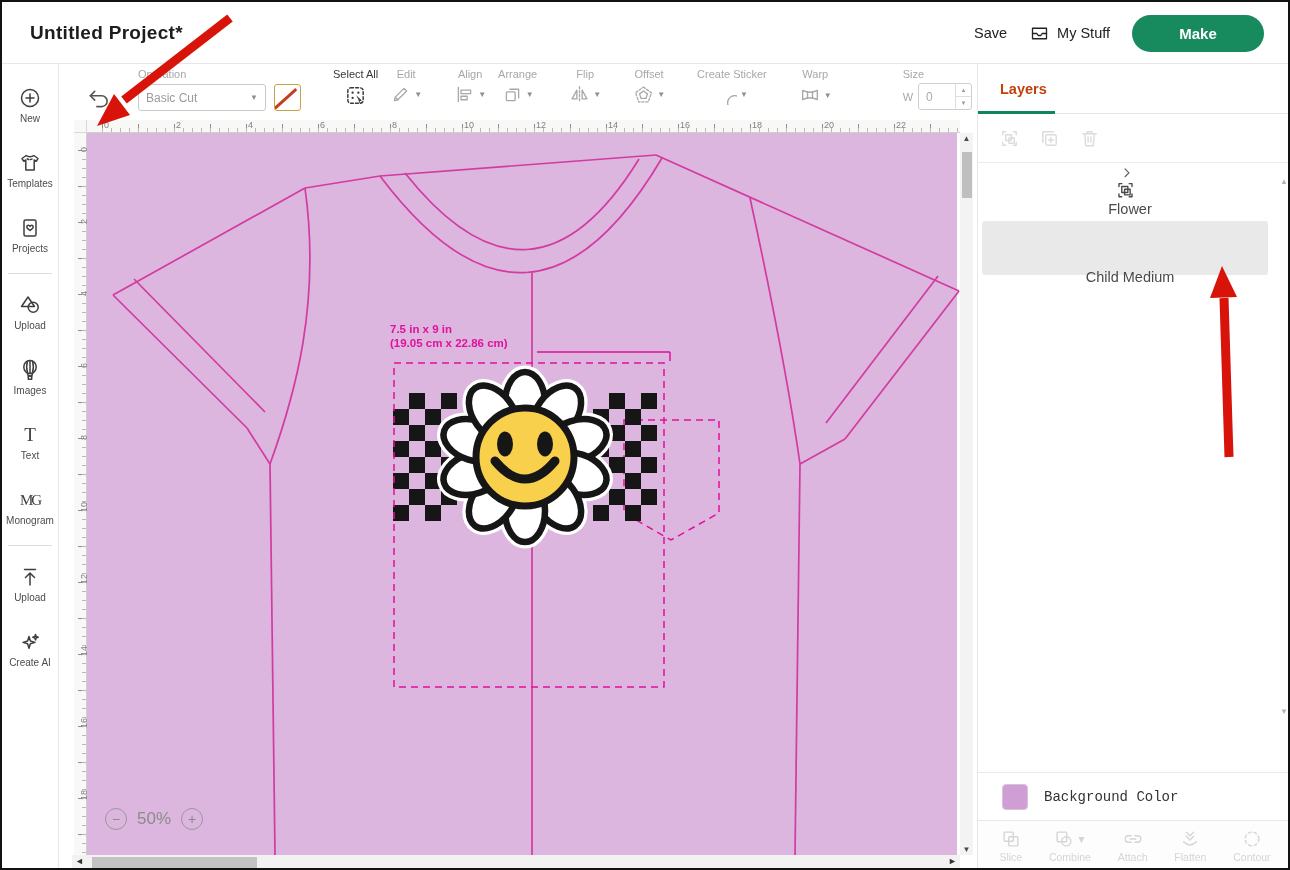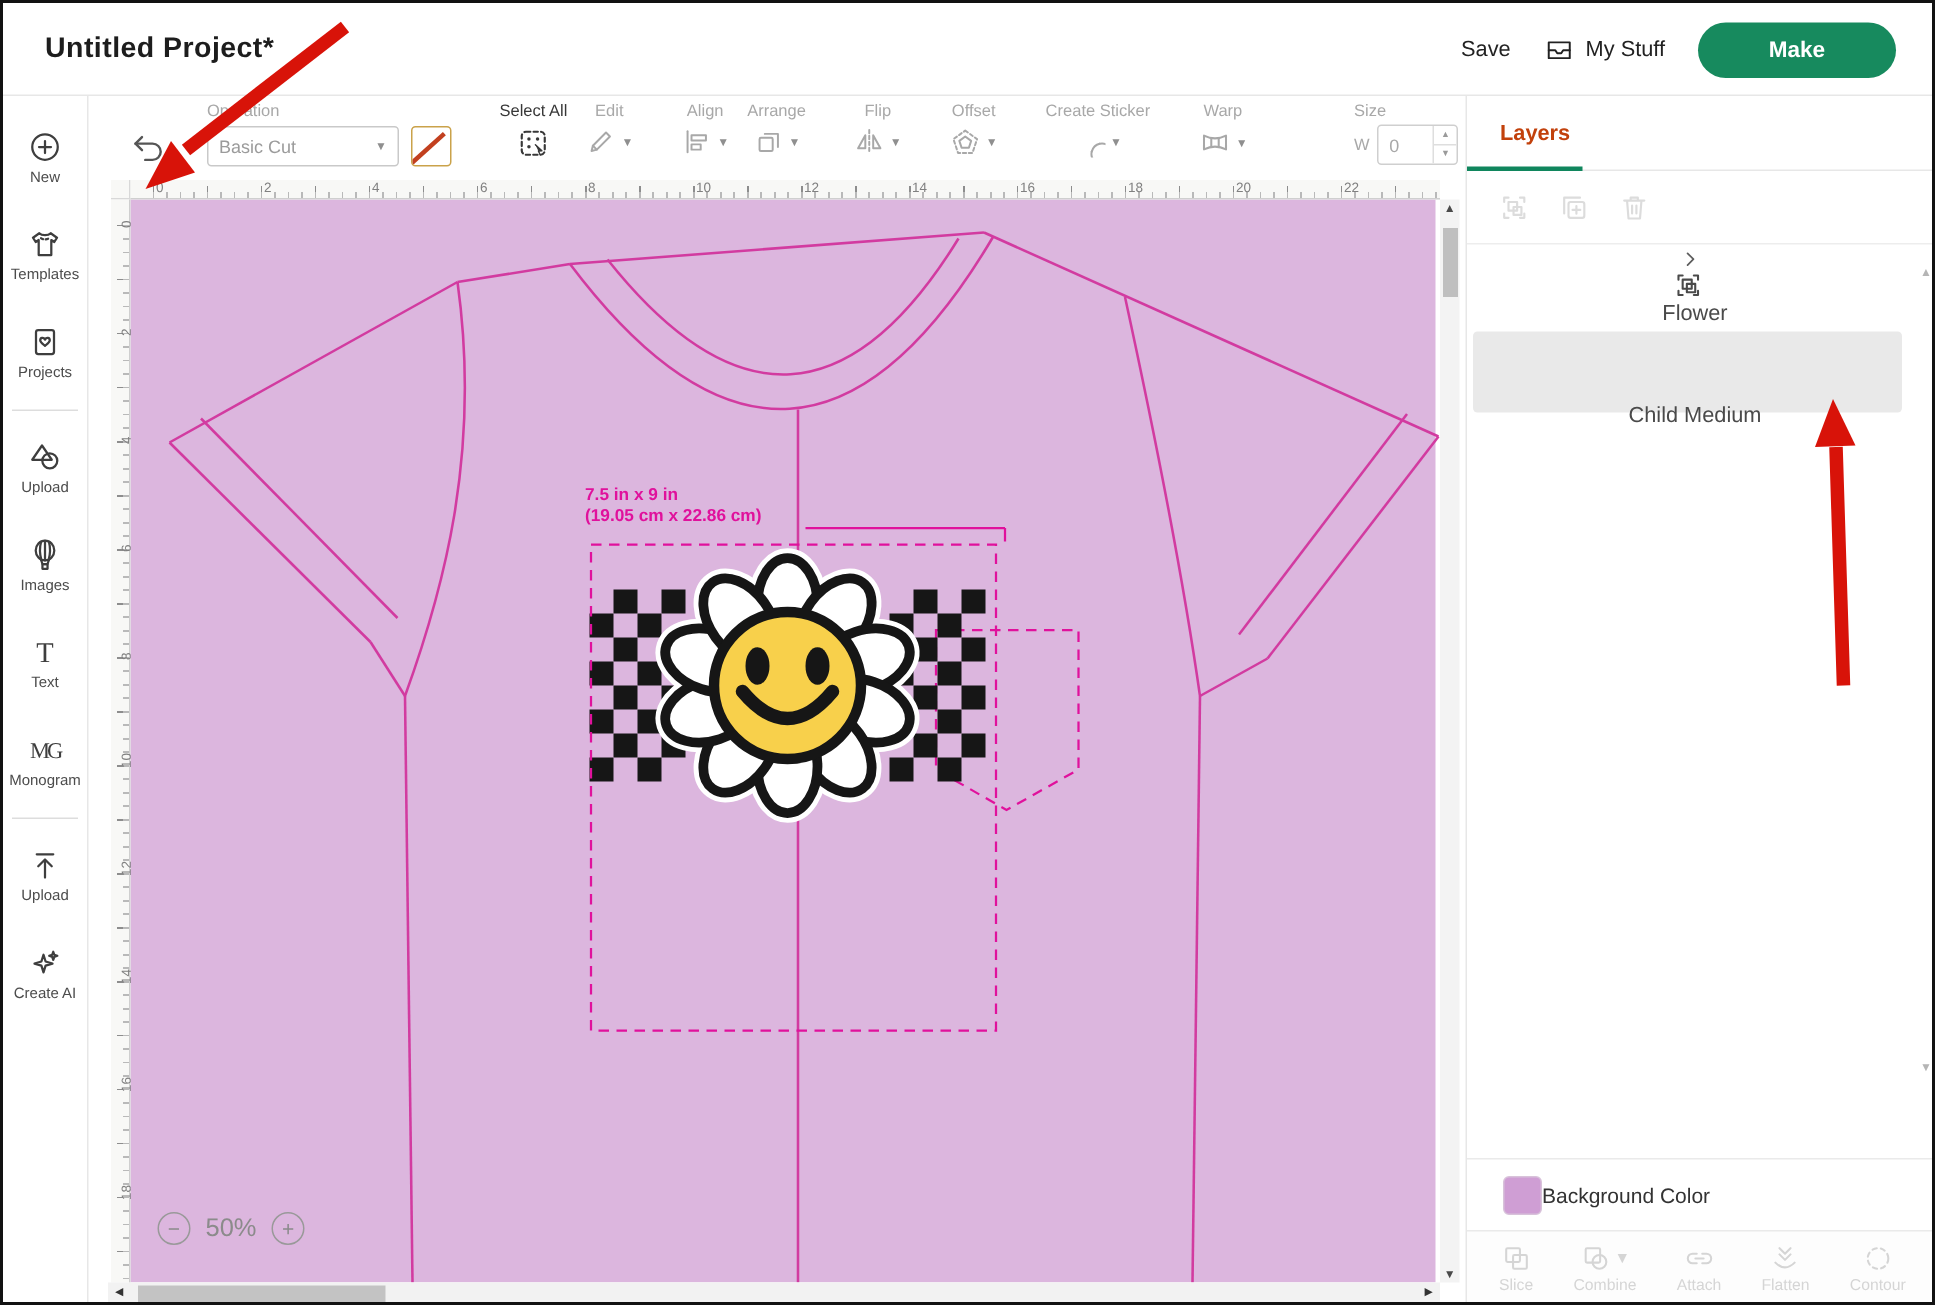--- a/index.html
+++ b/index.html
@@ -81,21 +81,21 @@
   .layer-tools{height:48px;border-bottom:1px solid #ededed;display:flex;align-items:center;gap:17px;padding-left:20px;color:#dcdcdc;}
   .layer-list{position:relative;height:560px;}
   .layer-row{display:flex;align-items:center;height:50px;margin:4px 24px 4px 4px;border-radius:3px;color:#4a4a4a;cursor:pointer;flex-direction:column;}
   .layer-row.selected{background:#e9e9e9;height:54px;gap:24px;}
   .layer-row .chev{margin:0 12px 0 16px;color:#5d5d5d;}
   .layer-row .lname{font-size:14.5px;margin-left:10px;color:#4a4a4a;}
   .layer-row .eye{margin-left:auto;margin-right:28px;color:#454545;}
   .list-arrow{position:absolute;right:4px;font-size:8px;color:#b5b5b5;}
   .bgcolor-row{position:absolute;left:0;top:708px;width:100%;height:48px;border-top:1px solid #eaeaea;display:flex;align-items:center;box-sizing:border-box;}
   .bgswatch{width:26px;height:26px;border-radius:4px;margin-left:24px;border:1px solid #d8c2da;box-sizing:border-box;cursor:pointer;}
-  .bgcolor-row span{font-size:14px;color:#333;margin-left:0;}
+  .bgcolor-row span{font-size:14px;color:#333;margin-left:16px;font-family:Liberation Mono, monospace;}
   .actions{position:absolute;left:0;top:756px;width:100%;height:50px;border-top:1px solid #eaeaea;background:#fdfdfd;
     display:flex;justify-content:space-around;align-items:center;padding:0 8px;box-sizing:border-box;}
   .action{display:flex;flex-direction:column;align-items:center;gap:1px;color:#d5d5d5;}
   .action span{font-size:10.5px;color:#d5d5d5;}
   .action .with-caret{display:flex;align-items:center;}
 
   
   #arrows{position:absolute;left:0;top:0;pointer-events:none;z-index:50;}
 </style>
 </head>

